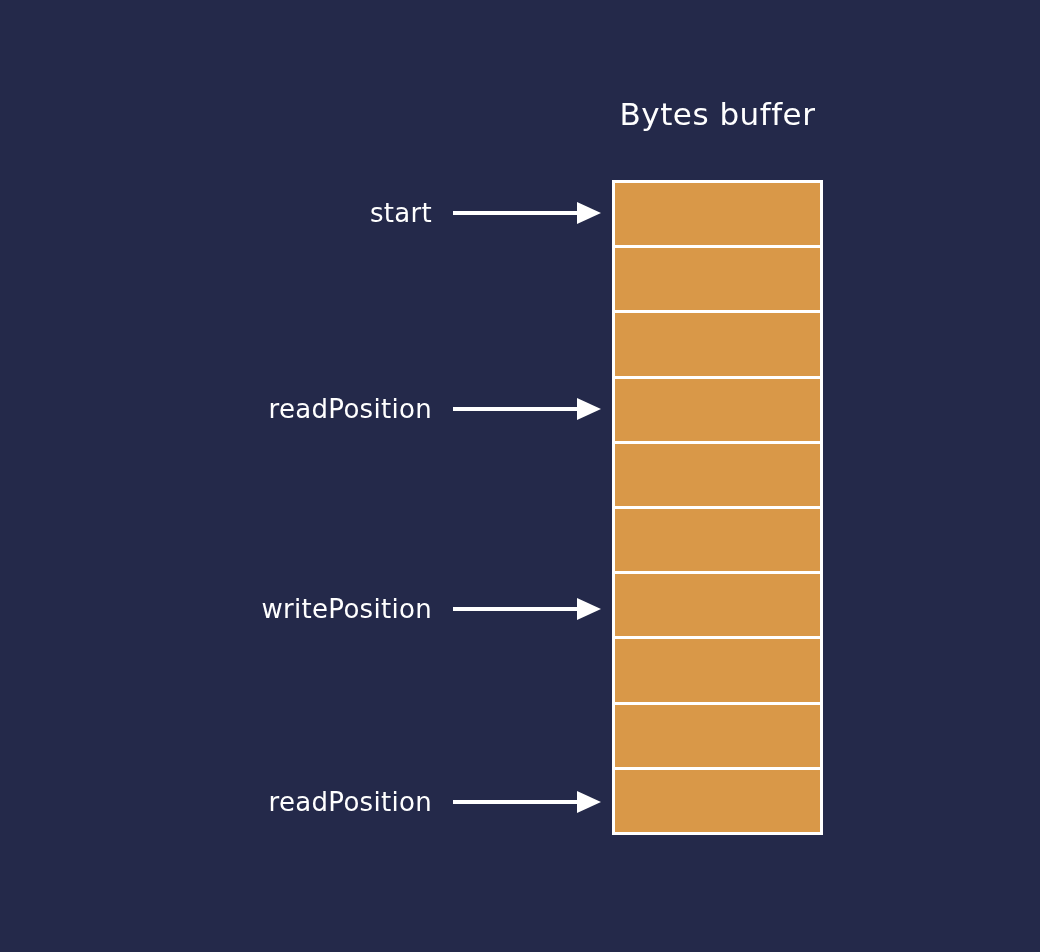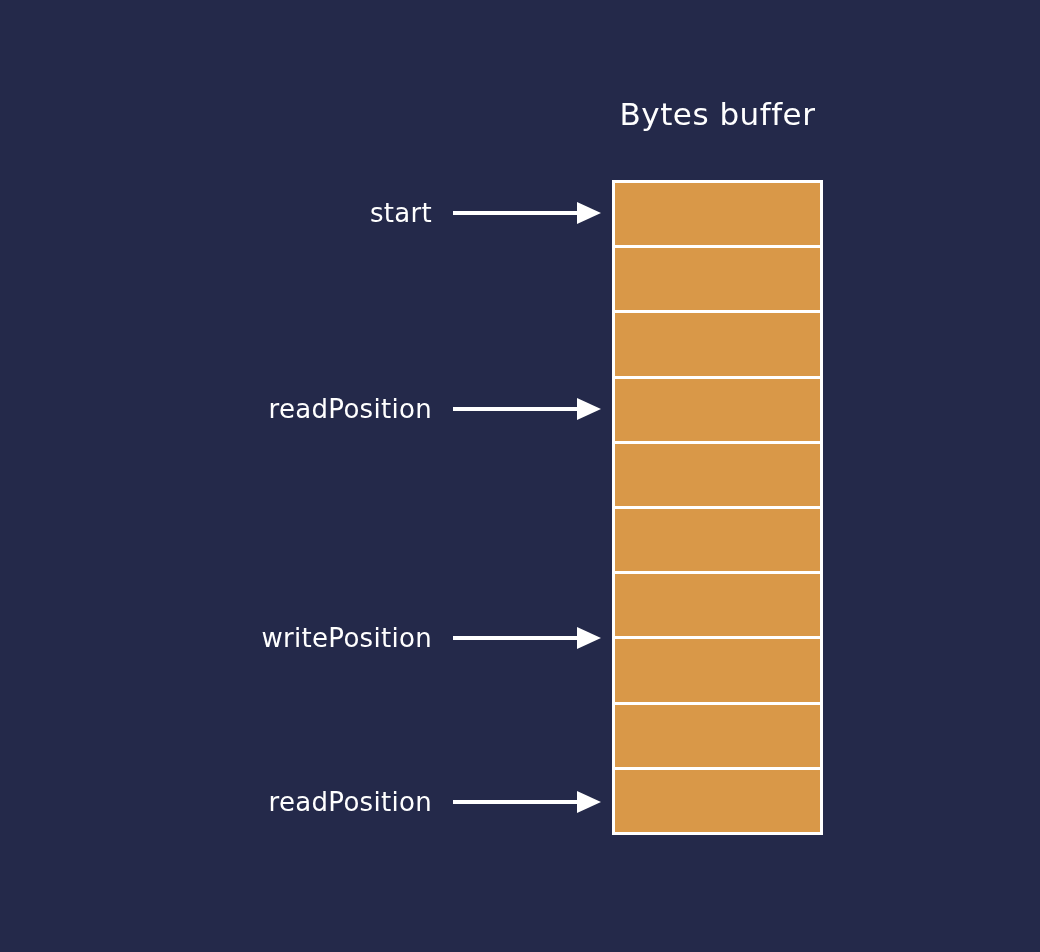--- a/index.html
+++ b/index.html
@@ -100,21 +100,21 @@
   </div>
 
   <div class="pointer" style="top: 409.25px;">
     <span class="pointer-label">readPosition</span>
     <svg class="arrow" width="148" height="26" viewBox="0 0 148 26" aria-hidden="true">
       <line x1="0" y1="13" x2="126" y2="13" stroke="currentColor" stroke-width="4"></line>
       <polygon points="124,2 148,13 124,24" fill="currentColor"></polygon>
     </svg>
   </div>
 
-  <div class="pointer" style="top: 638px; justify-content: center;">
+  <div class="pointer" style="top: 609px; justify-content: center;">
     <span class="pointer-label">writePosition</span>
     <svg class="arrow" width="148" height="26" viewBox="0 0 148 26" aria-hidden="true">
       <line x1="0" y1="13" x2="126" y2="13" stroke="currentColor" stroke-width="4"></line>
       <polygon points="124,2 148,13 124,24" fill="currentColor"></polygon>
     </svg>
   </div>
 
   <div class="pointer" style="top: 802.25px;">
     <span class="pointer-label">readPosition</span>
     <svg class="arrow" width="148" height="26" viewBox="0 0 148 26" aria-hidden="true">

